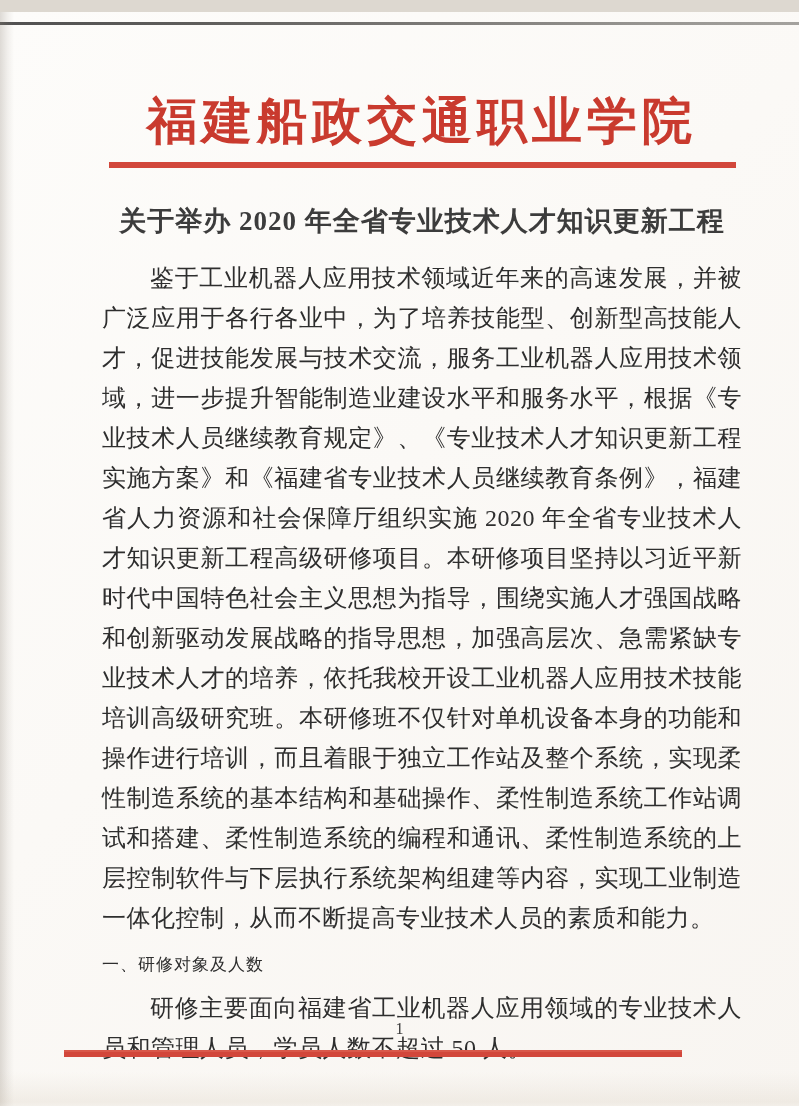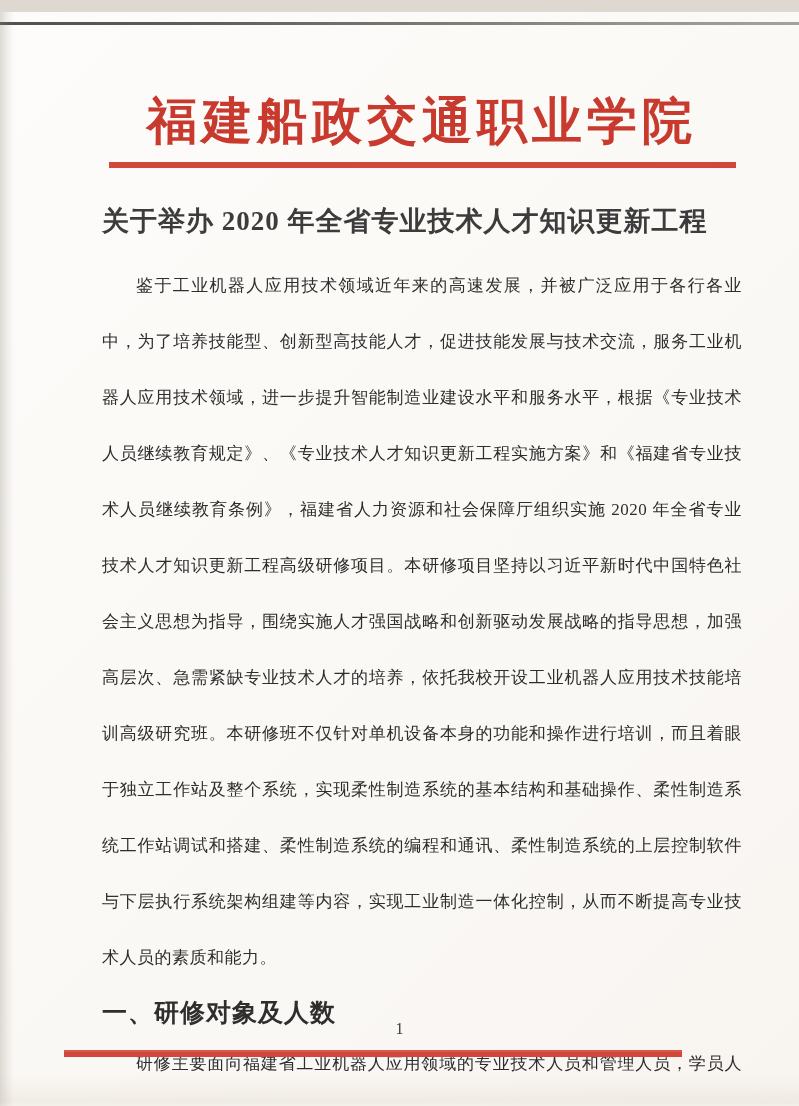--- a/index.html
+++ b/index.html
@@ -44,40 +44,41 @@
   }
   .header-rule {
     width: 627px;
     margin: 12px auto 0 auto;
     height: 3px;
     border-top: 4px solid #d2473b;
     border-bottom: 2px solid #d2473b;
   }
   .doc-title {
     margin-top: 30px;
+    text-align: center;
     font-size: 27px;
     line-height: 46px;
     font-weight: bold;
     color: #3c3c3c;
     letter-spacing: 1px;
   }
   .body-paragraph {
     margin-top: 14px;
-    font-size: 17px;
-    line-height: 56px;
+    font-size: 24px;
+    line-height: 40px;
     text-align: justify;
     text-indent: 2em;
     color: #2e2e2e;
     letter-spacing: 0.5px;
   }
   .section-heading {
     margin-top: 8px;
-    font-size: 25px;
+    font-size: 17px;
     line-height: 38px;
-    font-weight: bold;
+    font-weight: normal;
     color: #2e2e2e;
     letter-spacing: 1px;
   }
   .body-paragraph.second { margin-top: 4px; }
   
   .page-number {
     position: absolute; top: 1008px; left: 0; width: 100%;
     text-align: center;
     font-size: 16px;
     color: #3a3a3a;

